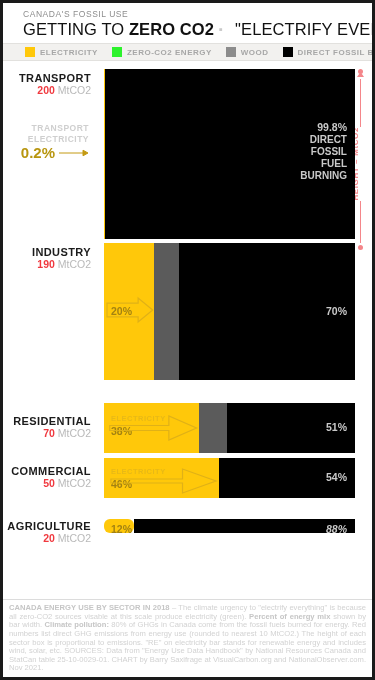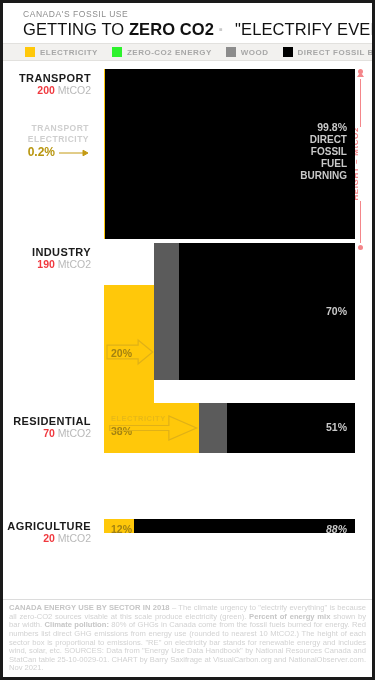--- a/index.html
+++ b/index.html
@@ -80,21 +80,21 @@
   }
 
   
   .arrow-svg{position:absolute;left:0;top:0;width:100%;height:100%;pointer-events:none;}
 
   
   .callout{
     position:absolute;text-align:right;line-height:11px;
   }
   .callout-t{font-size:8.5px;font-weight:700;color:#cfcfcf;letter-spacing:.5px;}
-  .callout-p{font-size:12px;font-weight:700;color:#b8960f;}
+  .callout-p{font-size:15px;font-weight:700;color:#b8960f;}
 
   
   .haxis{position:absolute;left:347px;width:22px;}
   .haxis-line{position:absolute;left:10px;width:1px;background:#f4868a;}
   .haxis-cap{
     position:absolute;left:1px;
     writing-mode:vertical-rl;transform:rotate(180deg);
     font-size:8px;font-weight:700;letter-spacing:.6px;color:#f4868a;
     white-space:nowrap;
   }
@@ -169,21 +169,21 @@
             <div class="pct-dark" style="top: 65px; text-align: right; line-height: 12px; font-size: 10px;">DIRECT<br>FOSSIL<br>FUEL<br>BURNING</div>
           </div>
         </div>
       </div>
       <div class="sector" style="top: 182px; height: 137px;">
         <div class="lbl" style="top: 4px;">
           <div class="lbl-name">INDUSTRY</div>
           <div class="lbl-val"><b>190</b><span> MtCO2</span></div>
         </div>
         <div class="bar">
-          <div class="seg seg-elec" style="width: 20%; margin-top: 42px;">
+          <div class="seg seg-elec" style="width: 20%;">
             <div class="pct-yellow" style="top: 62px;">20%</div>
             <svg class="arrow-svg" viewBox="0 0 100 100" preserveAspectRatio="none">
               <path d="M 6 43.9051094890511 L 68 43.9051094890511 L 68 40.14598540145985 L 97 48.9051094890511 L 68 57.66423357664233 L 68 53.9051094890511 L 6 53.9051094890511 Z" fill="none" stroke="#e0b117" stroke-width="1.2" vector-effect="non-scaling-stroke"></path>
             </svg>
           </div>
           <div class="seg seg-wood" style="width: 10%;"></div>
           <div class="seg seg-fossil" style="width: 70%;">
             <div class="pct-dark" style="top: 62px;">70%</div>
           </div>
         </div>
@@ -200,27 +200,45 @@
             <svg class="arrow-svg" viewBox="0 0 100 100" preserveAspectRatio="none">
               <path d="M 6 45 L 68 45 L 68 26 L 97 50 L 68 74 L 68 55 L 6 55 Z" fill="none" stroke="#e0b117" stroke-width="1.2" vector-effect="non-scaling-stroke"></path>
             </svg>
           </div>
           <div class="seg seg-wood" style="width: 11%;"></div>
           <div class="seg seg-fossil" style="width: 51%;">
             <div class="pct-dark" style="top: 18px;">51%</div>
           </div>
         </div>
       </div>
+      <div class="sector" style="top: 397px; height: 40px;">
+        <div class="lbl" style="top: 8px;">
+          <div class="lbl-name">COMMERCIAL</div>
+          <div class="lbl-val"><b>50</b><span> MtCO2</span></div>
+        </div>
+        <div class="bar">
+          <div class="seg seg-elec" style="width: 46%;">
+            <div class="elec-cap" style="top: 9px;">ELECTRICITY</div>
+            <div class="pct-yellow" style="top: 20px;">46%</div>
+            <svg class="arrow-svg" viewBox="0 0 100 100" preserveAspectRatio="none">
+              <path d="M 6 52.49999999999999 L 68 52.49999999999999 L 68 27.500000000000004 L 97 57.49999999999999 L 68 87.5 L 68 62.49999999999999 L 6 62.49999999999999 Z" fill="none" stroke="#e0b117" stroke-width="1.2" vector-effect="non-scaling-stroke"></path>
+            </svg>
+          </div>
+          <div class="seg seg-fossil" style="width: 54%;">
+            <div class="pct-dark" style="top: 13px;">54%</div>
+          </div>
+        </div>
+      </div>
       <div class="sector" style="top: 458px; height: 14px;">
         <div class="lbl" style="top: 2px;">
           <div class="lbl-name">AGRICULTURE</div>
           <div class="lbl-val"><b>20</b><span> MtCO2</span></div>
         </div>
         <div class="bar">
-          <div class="seg seg-elec" style="width: 12%;">
+          <div class="seg seg-elec" style="width: 12%; border-radius: 6px;">
             <div class="pct-yellow" style="top: 4px;">12%</div>
           </div>
           <div class="seg seg-fossil" style="width: 88%; font-style: italic;">
             <div class="pct-dark" style="top: 4px;">88%</div>
           </div>
         </div>
       </div>
       <div class="callout" style="left: 8px; top: 62px; width: 78px;">
         <div class="callout-t">TRANSPORT</div>
         <div class="callout-t">ELECTRICITY</div>

